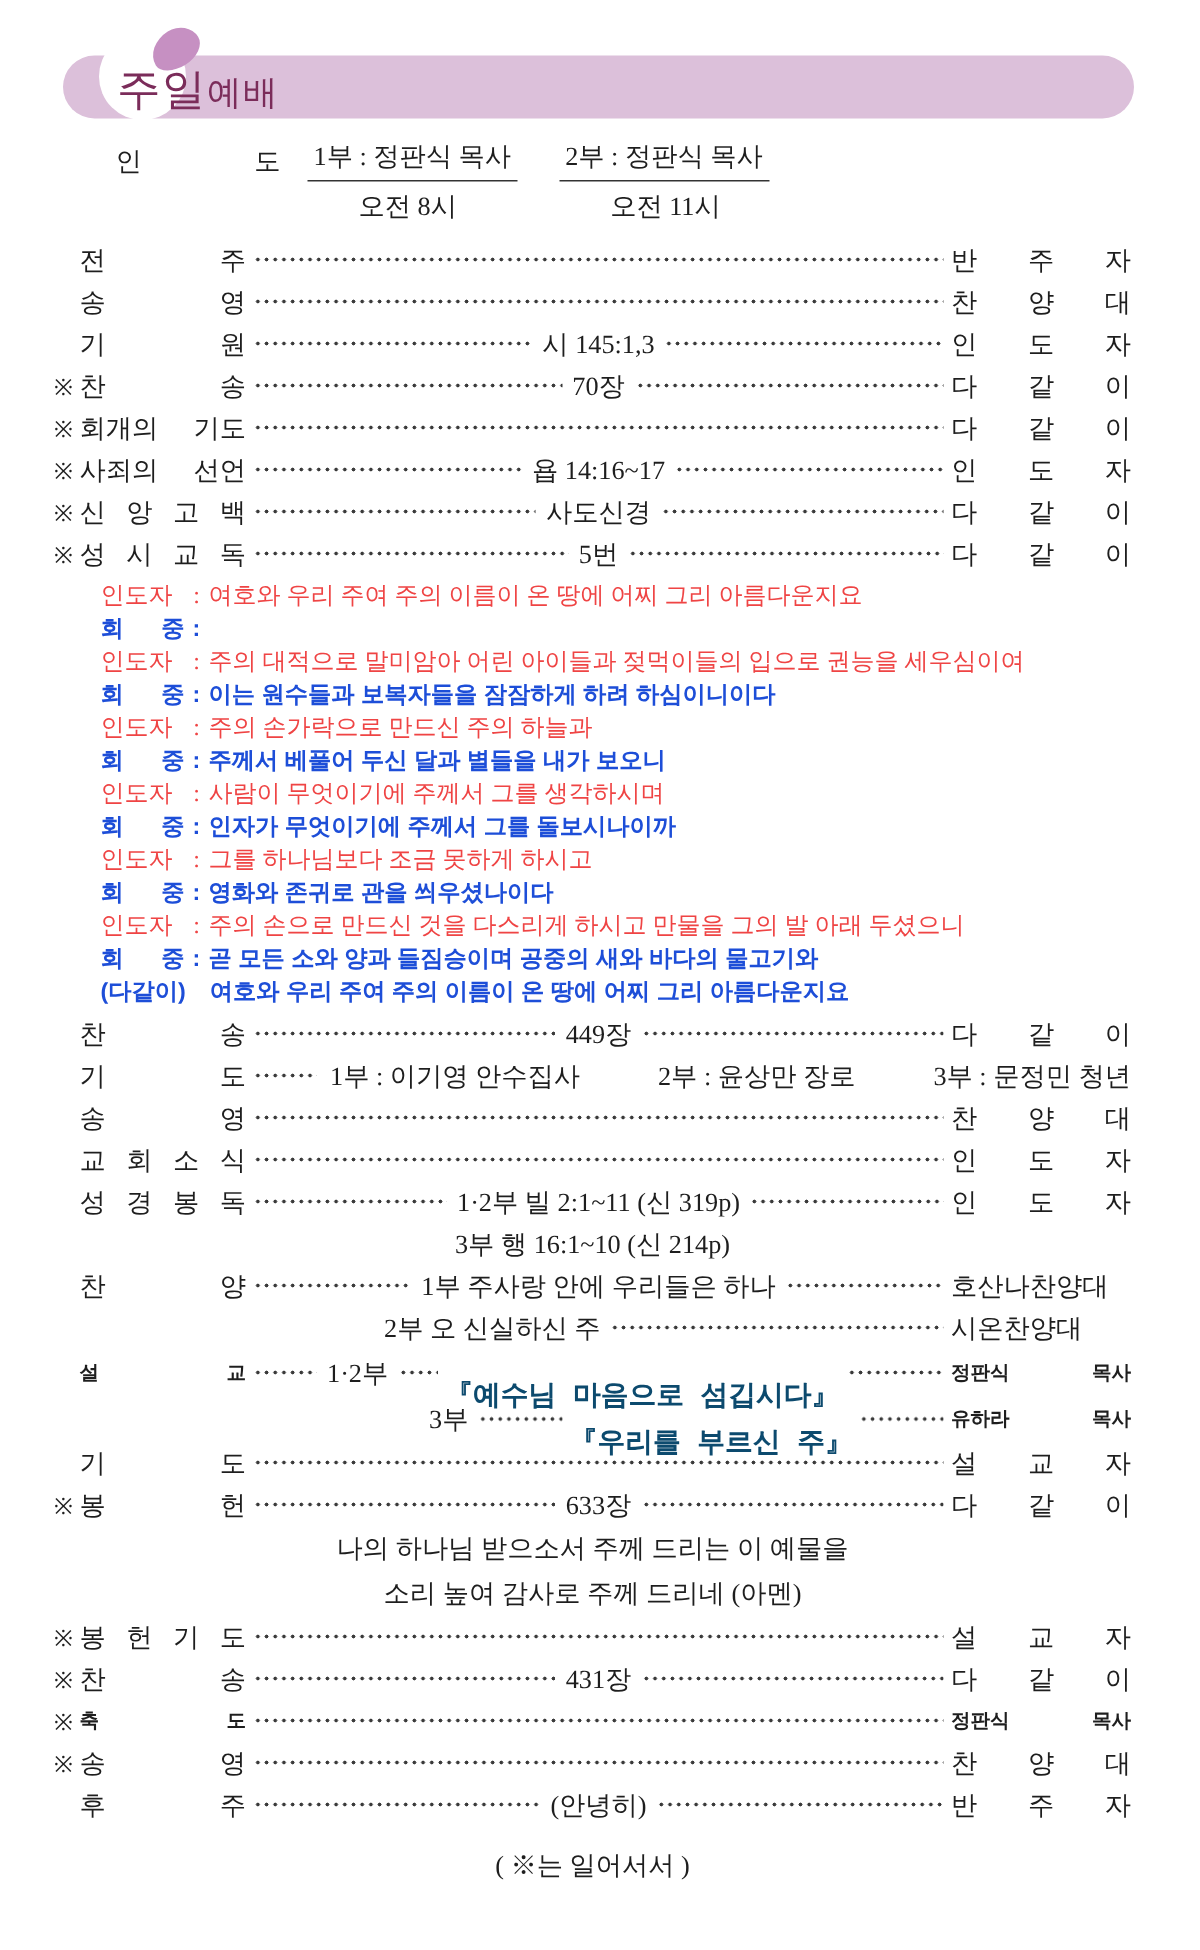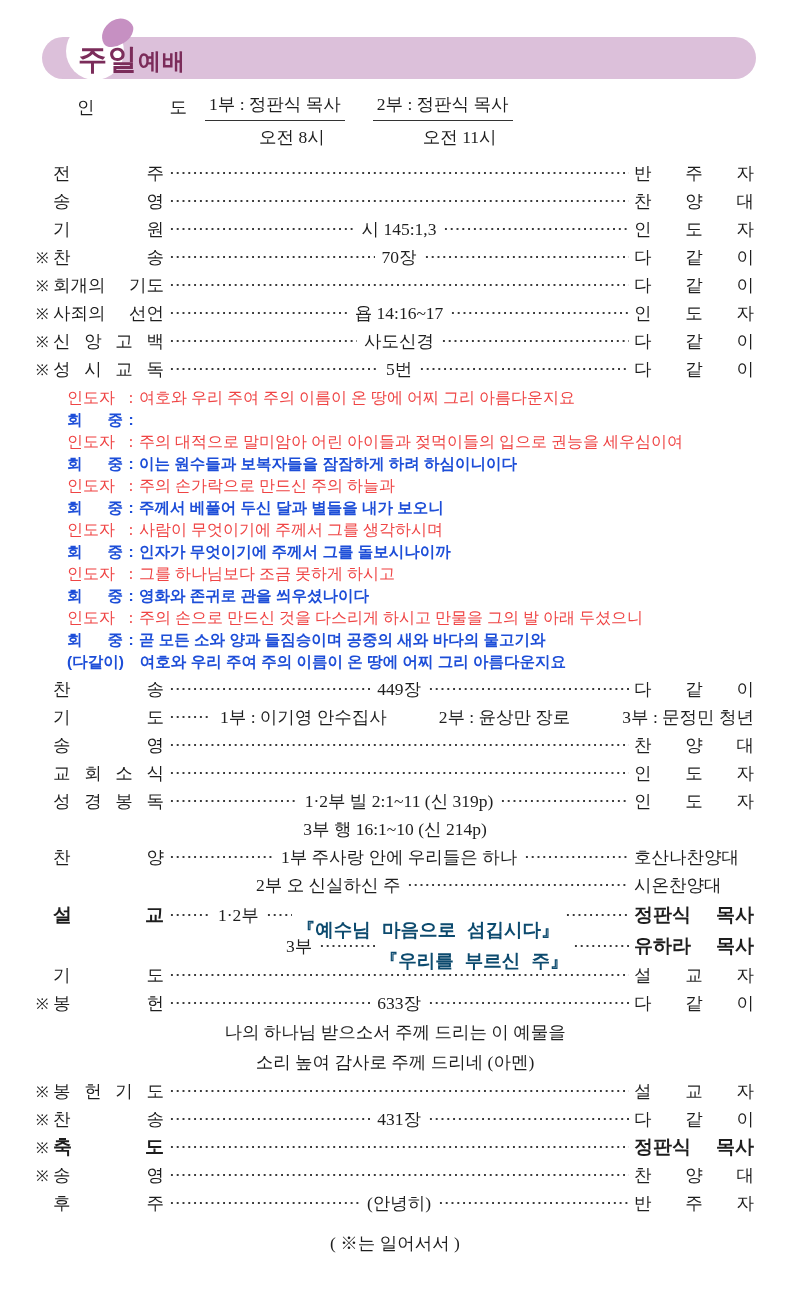--- a/index.html
+++ b/index.html
@@ -9,51 +9,51 @@
 
   
   .banner{position:relative;margin:37px 44px 0 42px;height:42px;
           background:#dcc0da;border-radius:21px;}
   .banner .circle{position:absolute;left:24px;top:-15px;width:58px;height:58px;
           background:#ffffff;border-radius:50%;}
   .banner .blob{position:absolute;left:58px;top:-17px;width:34px;height:25px;
           background:#c690c2;border-radius:55% 45% 50% 50% / 60% 55% 45% 40%;
           transform:rotate(-32deg);}
   .banner .title{position:absolute;left:36px;top:3px;z-index:2;
-          font-family:"Liberation Sans","DejaVu Sans",sans-serif;font-weight:bold;
+          font-family:"Liberation Sans","DejaVu Sans",sans-serif;font-weight:normal;
           color:#7b2c5a;letter-spacing:1px;white-space:nowrap;}
   .title-main{font-size:29px;}
   .title-sub{font-size:23px;}
 
   
   .content{padding:0 46px 0 36px;}
 
   
   .leader{display:flex;align-items:flex-start;margin-top:13px;}
   .leader-label{flex:0 0 110px;margin-left:41px;padding-top:3px;font-size:17.5px;
           text-align:justify;text-align-last:justify;}
   .svcs{display:flex;column-gap:28px;margin-left:18px;flex:1;}
-  .svc{display:flex;flex-direction:column;align-items:center;}
+  .svc{display:flex;flex-direction:column;}
   .svc-name{font-size:17.5px;border-bottom:1.2px solid #333;padding:0 4px 4px;white-space:nowrap;}
   .svc-time{font-size:17.5px;padding-top:4px;white-space:nowrap;margin-left:34px;}
 
   
   .sec1{margin-top:10px;}
   .sec2{margin-top:2px;}
   .row{display:flex;align-items:center;height:28px;font-size:17.5px;}
   .row.tall{height:31px;}
   .st{flex:0 0 17px;font-size:15px;}
   .lbl{flex:0 0 111px;text-align:justify;text-align-last:justify;white-space:nowrap;}
   .dt{flex:1 1 16px;align-self:stretch;margin:0 5px;min-width:12px;
       background:radial-gradient(circle,#3a3a3a 1.15px,transparent 1.45px) left center/5.8px 6px repeat-x;}
   .dt.f46{flex:0 0 42px;}
   .dt.f30{flex:0 0 26px;}
   .ctr{white-space:nowrap;padding:0 2px;}
   .rgt{flex:0 0 120px;text-align:justify;text-align-last:justify;white-space:nowrap;}
-  .bb{font-family:"Liberation Sans","DejaVu Sans",sans-serif;font-weight:bold;font-size:19px;}
+  .bb{font-family:"Liberation Sans","DejaVu Sans",sans-serif;font-weight:bold;font-size:13px;}
   .stitle{font-family:Liberation Mono, monospace;font-weight:bold;
           font-size:18.5px;white-space:nowrap;color:#0c4a6e;margin-top:29px;}
   .parts{flex:1;display:flex;justify-content:space-between;padding-left:4px;white-space:nowrap;}
   .gap90{flex:0 0 90px;}
   .gap120{flex:0 0 120px;}
   .crow{height:28px;line-height:28px;text-align:center;font-size:17.5px;}
 
   
   .reading{margin:4px 0 0 31px;}
   .rl{display:flex;font-size:16px;line-height:22px;color:#ef4444;}

